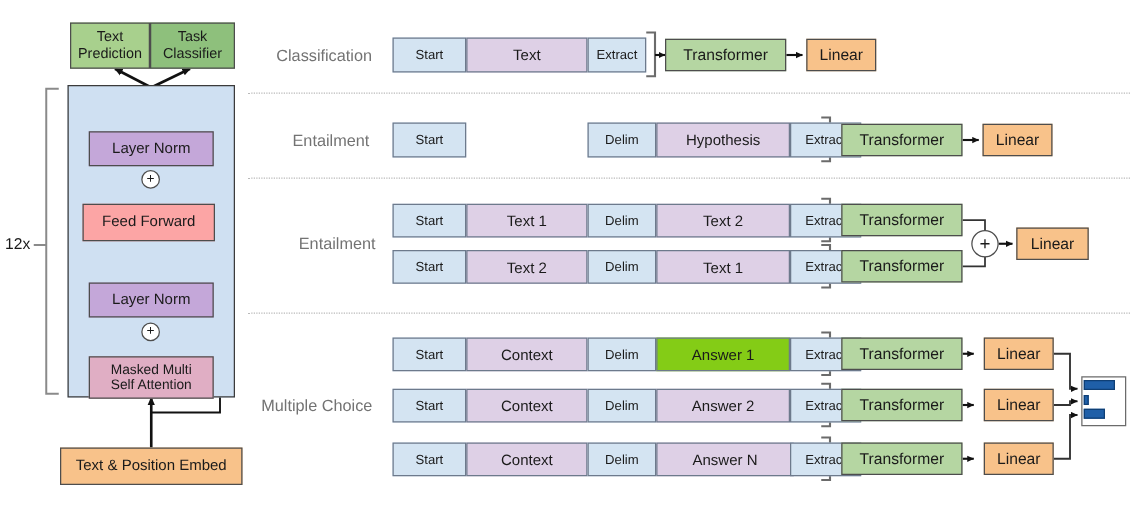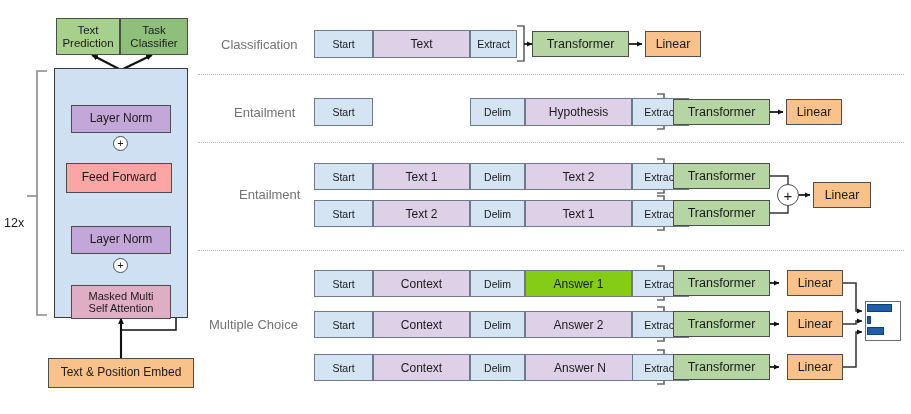--- a/index.html
+++ b/index.html
@@ -7,21 +7,21 @@
        font-family:"Liberation Sans","DejaVu Sans",sans-serif;color:#1a1a1a;}
   #stage{position:absolute;left:0;top:0;width:911px;height:414px;}
   svg{position:absolute;left:0;top:0;width:911px;height:414px;}
 
   .box{position:absolute;box-sizing:border-box;border:1.4px solid #4d4d4d;
        display:flex;align-items:center;justify-content:center;text-align:center;
        line-height:1.12;}
   .seg{position:absolute;box-sizing:border-box;border:1.2px solid #6d7a8c;
        display:flex;align-items:center;justify-content:center;text-align:right;}
   .rowlabel{position:absolute;font-size:13px;color:#737373;white-space:nowrap;}
-  .twelve{position:absolute;font-size:12.5px;color:#1a1a1a;margin-top:28px;}
+  .twelve{position:absolute;font-size:12.5px;color:#1a1a1a;}
   .dotsep{position:absolute;height:0;border-top:1.5px dotted #b9b9b9;}
   .encwrap{position:absolute;box-sizing:border-box;background:#cfe0f2;
            border:1.6px solid #3b3b3b;}
 </style>
 </head>
 <body>
 
 <div id="stage">
 
   <svg viewBox="0 0 911 414">

